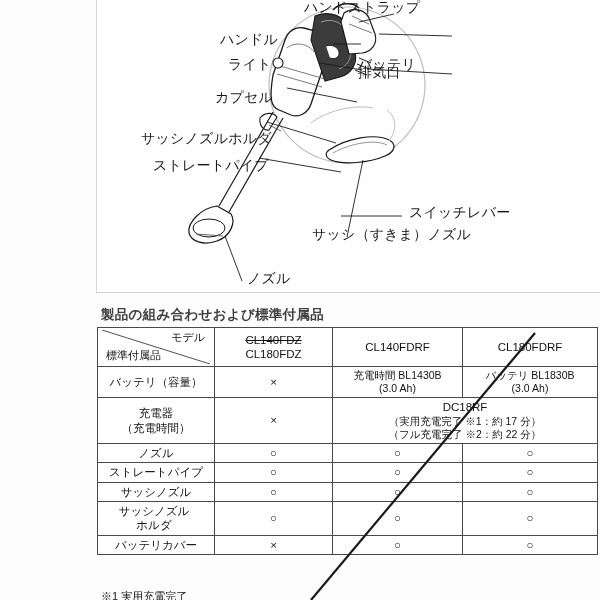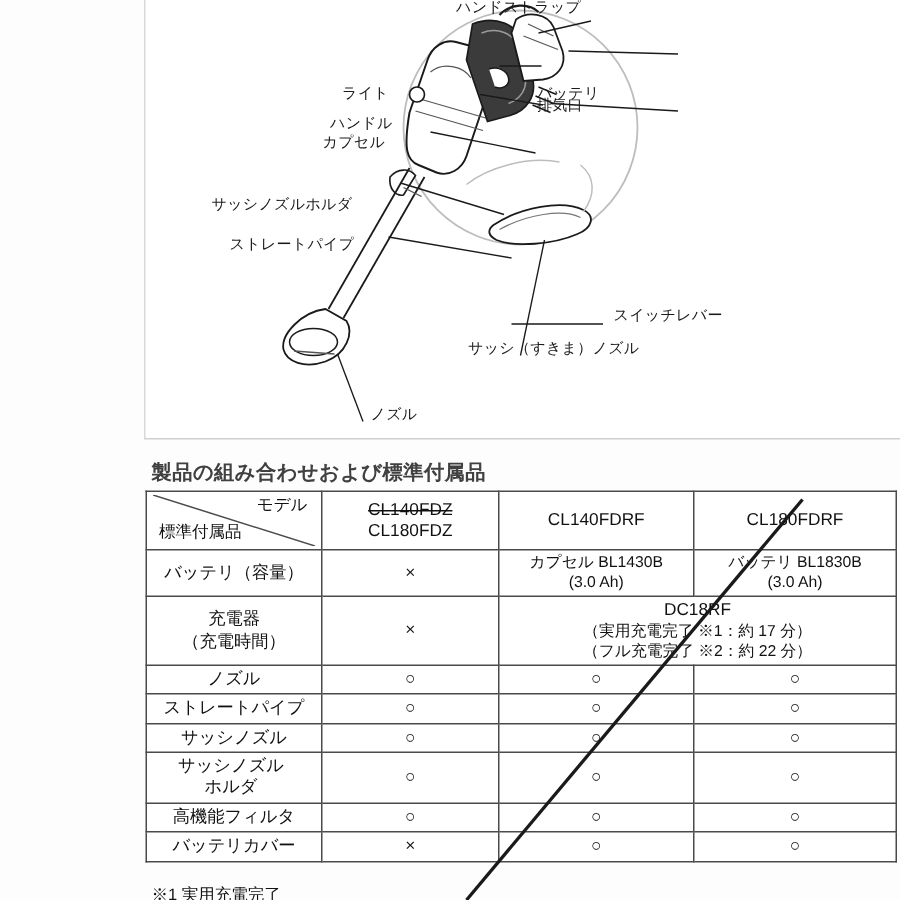--- a/index.html
+++ b/index.html
@@ -32,21 +32,21 @@
     height: 292px;
     background: #ffffff;
     border-left: 1px solid #d8d8d8;
     border-bottom: 1px solid #cfcfcf;
     overflow: hidden;
   }
   .illus-svg { position: absolute; left: 0; top: 0; }
 
   .callout {
     position: absolute;
-    font-size: 10px;
+    font-size: 14px;
     color: #1a1a1a;
     white-space: nowrap;
     line-height: 1.1;
     letter-spacing: 0.2px;
   }
 
   
   .sec-title {
     position: absolute;
     left: 101px;
@@ -206,21 +206,21 @@
         <path d="M239,143 L170,122" stroke="#1a1a1a" stroke-width="0.9"></path>
         <path d="M244,172 L162,158" stroke="#1a1a1a" stroke-width="0.9"></path>
         <path d="M244,216 L305,216" stroke="#1a1a1a" stroke-width="0.9"></path>
         <path d="M266,160 L250,237" stroke="#1a1a1a" stroke-width="0.9"></path>
         <path d="M128,236 L145,281" stroke="#1a1a1a" stroke-width="0.9"></path>
       </g>
     </svg>
 
     <div class="callout" style="left:207px; top:0px;">ハンドストラップ</div>
     <div class="callout" style="left:261px; top:25px;margin-top:32px;">バッテリ</div>
-    <div class="callout" style="left:123px; top:32px;margin-top:45px;">ハンドル</div>
+    <div class="callout" style="left:123px; top:32px;">ハンドル</div>
     <div class="callout" style="left:131px; top:57px;text-align:center;">ライト</div>
     <div class="callout" style="left:261px; top:65px;">排気口</div>
     <div class="callout" style="left:118px; top:90px;">カプセル</div>
     <div class="callout" style="left:44px;  top:131px;">サッシノズルホルダ</div>
     <div class="callout" style="left:56px;  top:158px;">ストレートパイプ</div>
     <div class="callout" style="left:312px; top:205px;">スイッチレバー</div>
     <div class="callout" style="left:215px; top:227px;">サッシ（すきま）ノズル</div>
     <div class="callout" style="left:150px; top:271px;">ノズル</div>
   </div>
 
@@ -259,21 +259,21 @@
           </td>
           <td>
             <div>CL180FDRF</div>
           </td>
         </tr>
 
         <tr>
           <td class="rowhead">バッテリ（容量）</td>
           <td>×</td>
           <td>
-            <div class="small nowrap">カプセル BL1430B</div>
+            <div class="small nowrap">充電時間 BL1430B</div>
             <div class="small">(3.0 Ah)</div>
           </td>
           <td>
             <div class="small nowrap">バッテリ BL1830B</div>
             <div class="small">(3.0 Ah)</div>
           </td>
         </tr>
 
         <tr>
           <td class="rowhead">
@@ -312,26 +312,20 @@
         <tr>
           <td class="rowhead center">
             <div>サッシノズル</div>
             <div>ホルダ</div>
           </td>
           <td>○</td>
           <td>○</td>
           <td>○</td>
         </tr>
 
-        <tr>
-          <td class="rowhead">高機能フィルタ</td>
-          <td>○</td>
-          <td>○</td>
-          <td>○</td>
-        </tr>
 
         <tr>
           <td class="rowhead">バッテリカバー</td>
           <td>×</td>
           <td>○</td>
           <td>○</td>
         </tr>
       </tbody>
     </table>
   </div>

